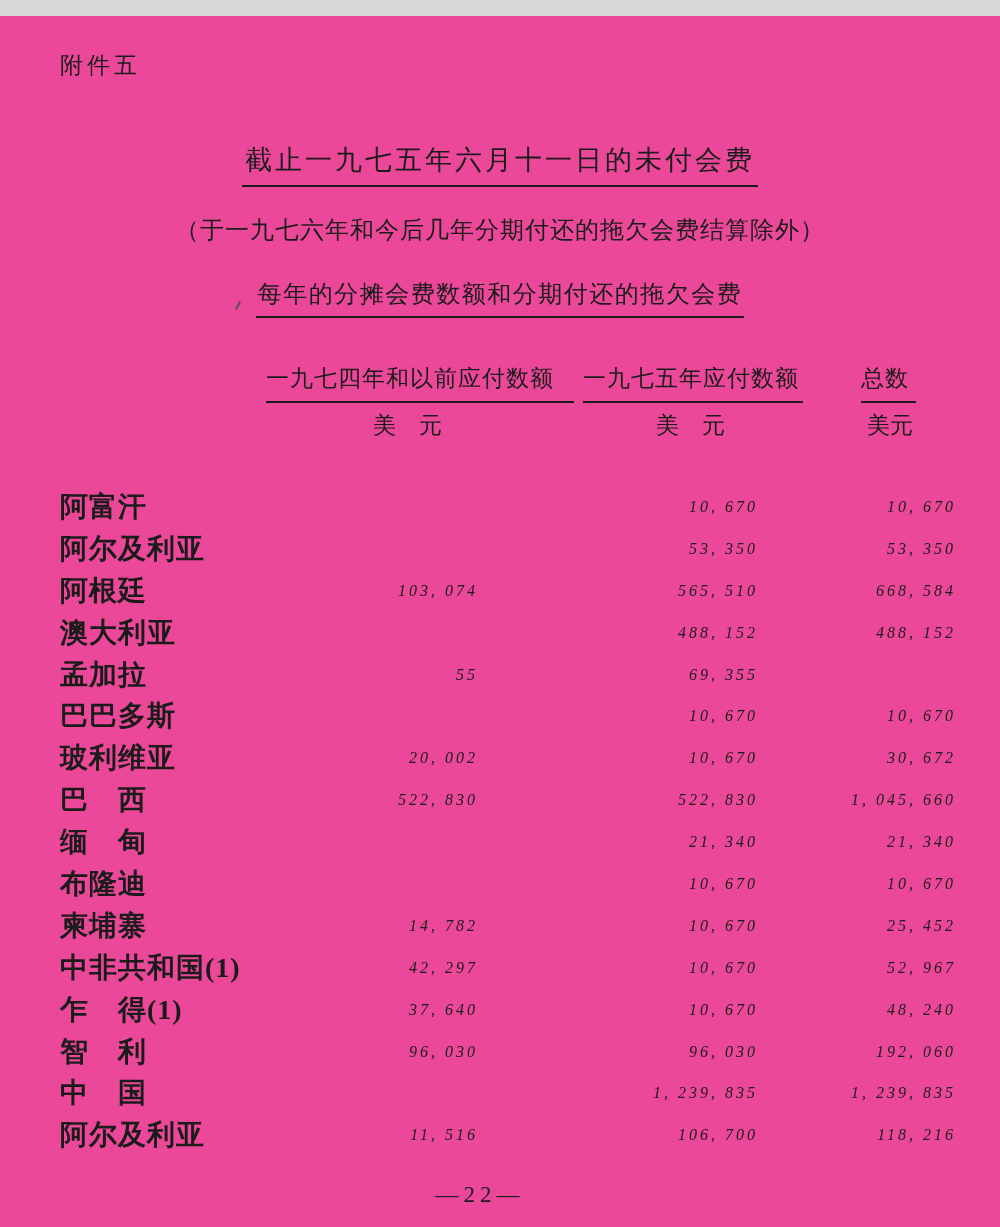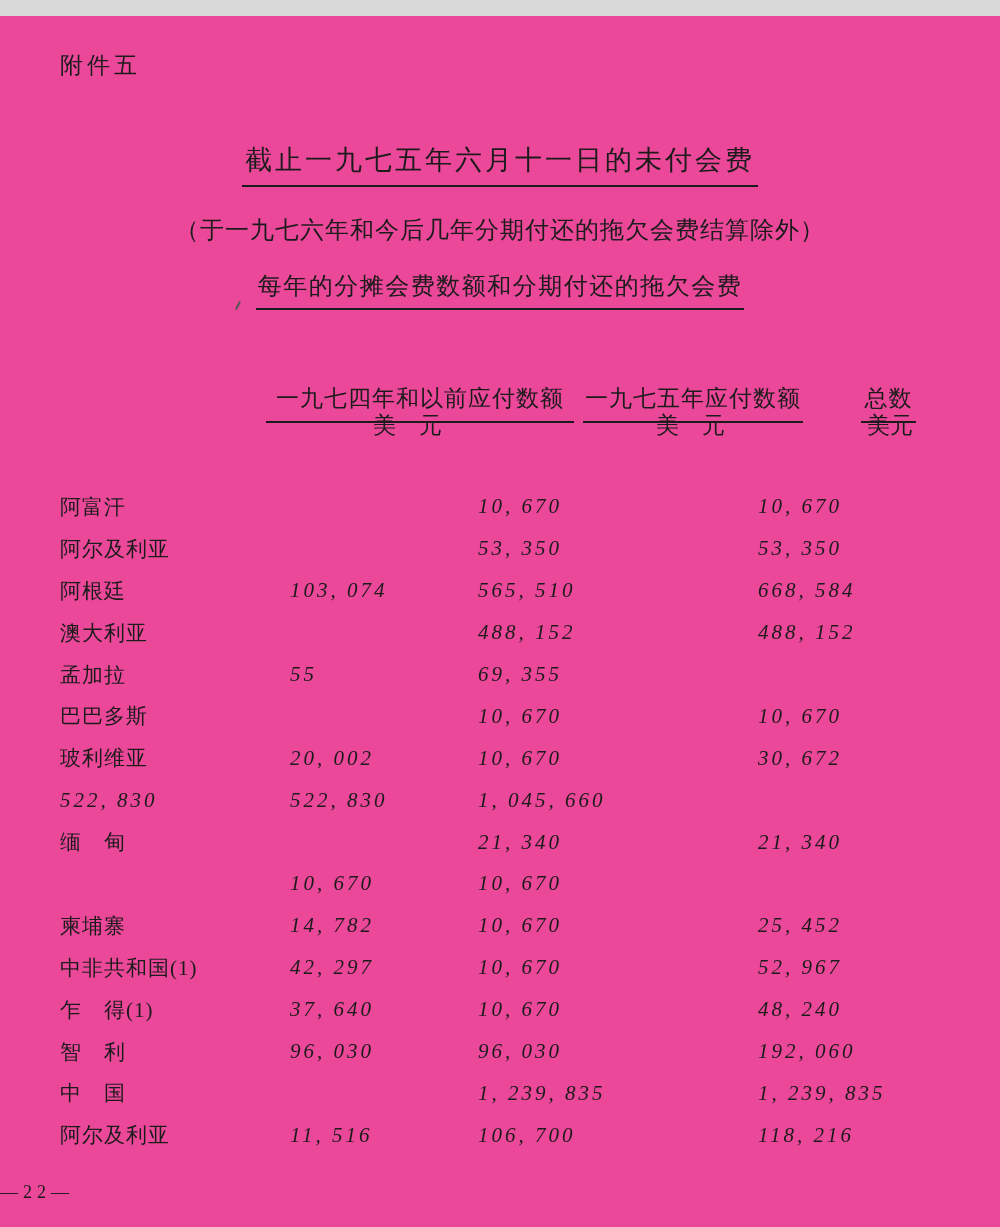--- a/index.html
+++ b/index.html
@@ -20,66 +20,66 @@
   .center-line { position:absolute; left:0; width:1000px; text-align:center; }
   .title-wrap { top:126px; }
   .title {
     display:inline-block;
     font-size:27px; letter-spacing:3px;
     border-bottom:2.5px solid #1b1b1b;
     padding:0 3px 7px 3px;
   }
   .subtitle-wrap { top:198px; }
   .subtitle { font-size:24px; letter-spacing:1px; }
-  .subtitle2-wrap { top:254px; }
+  .subtitle2-wrap { top:262px; }
   .subtitle2 {
     display:inline-block;
     font-size:24px; letter-spacing:1.5px;
     border-bottom:2.5px solid #1b1b1b;
     padding:0 2px 6px 2px;
   }
   .speck {
     position:absolute; left:237px; top:285px;
     width:0; height:9px;
     border-left:2.5px solid #555;
     transform:rotate(28deg);
   }
-  .col-header { position:absolute; top:367px; text-align:center; }
+  .col-header { position:absolute; top:347px; }
   .col-header > span {
     display:block;
     font-size:23px; letter-spacing:1px;
     border-bottom:2.5px solid #1b1b1b;
     padding-bottom:7px;
   }
   .h1 { left:266px; width:308px; }
   .h2 { left:583px; width:220px; }
   .h3 { left:861px; width:55px; }
   .unit-label { position:absolute; top:394px; text-align:center; font-size:23px; }
   .u1 { left:345px; width:125px; }
   .u2 { left:628px; width:125px; }
   .u3 { left:861px; width:58px; }
   .rows { position:absolute; left:60px; top:470px; width:896px; }
   .row {
     display:grid;
     grid-template-columns:230px 188px 280px 198px;
     height:41.9px;
     align-items:center;
   }
-  .country { font-size:21px; letter-spacing:1px; white-space:pre; }
+  .country { font-size:28px; letter-spacing:1px; white-space:pre;font-weight:bold; }
   .num {
-    text-align:left;
+    text-align:right;
     font-style:italic;
-    font-size:21px;
+    font-size:16px;
     letter-spacing:3px;
     white-space:pre;
   }
   .footer {
     position:absolute; top:1166px; left:0; width:960px;
-    text-align:left;
-    font-size:18px; letter-spacing:5px;
+    text-align:center;
+    font-size:23px; letter-spacing:5px;
   }
 </style>
 </head>
 <body>
 
 <div class="page">
 
   <div class="attachment">附件五</div>
 
   <div class="center-line title-wrap">
@@ -146,31 +146,33 @@
       <span class="num">10, 670</span>
       <span class="num">10, 670</span>
     </div>
     <div class="row">
       <span class="country">玻利维亚</span>
       <span class="num">20, 002</span>
       <span class="num">10, 670</span>
       <span class="num">30, 672</span>
     </div>
     <div class="row">
+      <span class="country">巴　西</span>
       <span class="num">522, 830</span>
       <span class="num">522, 830</span>
       <span class="num">1, 045, 660</span>
     </div>
     <div class="row">
       <span class="country">缅　甸</span>
       <span class="num"></span>
       <span class="num">21, 340</span>
       <span class="num">21, 340</span>
     </div>
     <div class="row">
+      <span class="country">布隆迪</span>
       <span class="num"></span>
       <span class="num">10, 670</span>
       <span class="num">10, 670</span>
     </div>
     <div class="row">
       <span class="country">柬埔寨</span>
       <span class="num">14, 782</span>
       <span class="num">10, 670</span>
       <span class="num">25, 452</span>
     </div>

